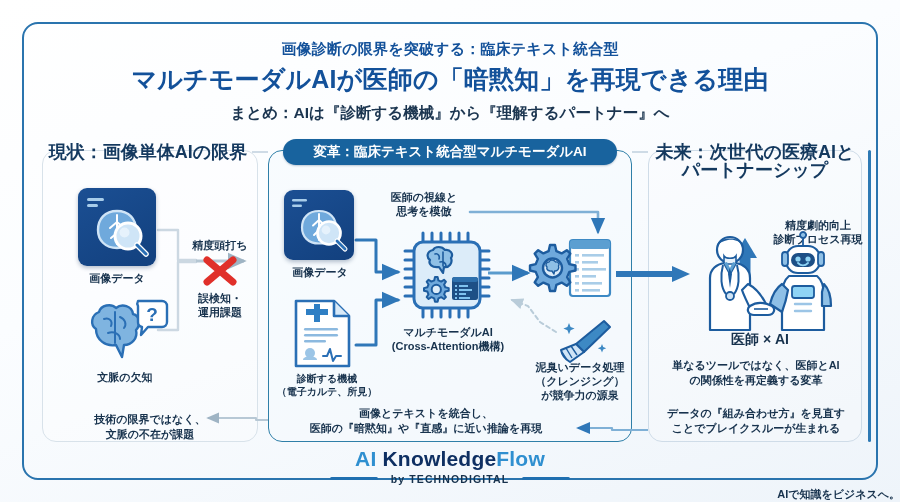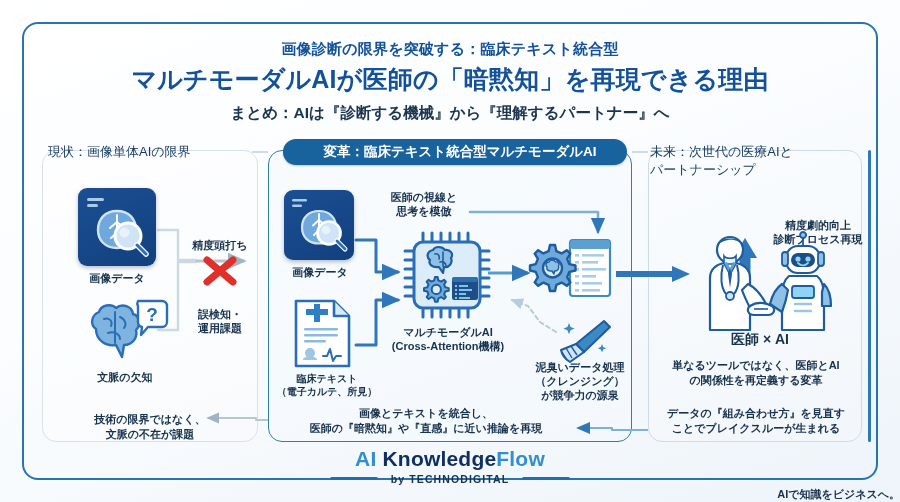--- a/index.html
+++ b/index.html
@@ -26,33 +26,32 @@
     color:#13519a;font-weight:bold;letter-spacing:.2px;white-space:nowrap;
   }
   .title-l1{font-size:15px;line-height:29px;}
   .title-l2{font-size:25px;line-height:33px;}
   .subtitle{
     margin-top:7px;font-size:15.5px;font-weight:bold;color:#1b3550;white-space:nowrap;
   }
 
   
   .sec-head{
-    position:absolute;font-weight:normal;color:#14395f;text-align:left;
-    font-size:13px;line-height:18px;white-space:nowrap;
+    position:absolute;font-weight:bold;color:#14395f;text-align:center;
+    font-size:18px;line-height:18px;white-space:nowrap;
   }
   #head-left{left:48px;top:143px;width:200px;}
   #head-right{left:650px;top:143px;width:210px;}
 
   .pill{
     position:absolute;left:283px;top:139px;width:334px;height:26px;
     background:#18639e;border-radius:13px;color:#ffffff;font-weight:bold;
     font-size:13.5px;display:flex;align-items:center;justify-content:center;
     white-space:nowrap;z-index:6;
     box-shadow:0 1px 2px rgba(10,50,90,.25);
-    padding-left:10px;
   }
 
   
   .panel{position:absolute;box-sizing:border-box;border-radius:14px;}
   #panel-left{
     left:42px;top:150px;width:216px;height:292px;
     border:1.5px solid #d8e2ea;background:rgba(255,255,255,.25);
   }
   #panel-center{
     left:268px;top:150px;width:364px;height:292px;
@@ -195,21 +194,21 @@
   <div class="lbl" style="left:65px;top:370px;width:120px;">文脈の欠知</div>
 
   <div class="lbl" style="left:172px;top:238px;width:96px;">精度頭打ち</div>
 
   <div style="position:absolute;left:198px;top:254px;width:44px;height:34px;">
     <svg width="44" height="34" viewBox="0 0 44 34">
       <path d="M9 6 L35 28 M35 6 L9 28" stroke="#e0302a" stroke-width="7" stroke-linecap="round"></path>
     </svg>
   </div>
 
-  <div class="lbl" style="left:172px;top:307px;width:96px;">誤検知・
+  <div class="lbl" style="left:172px;top:291px;width:96px;">誤検知・
 運用課題</div>
 
   <div class="caption" style="left:48px;top:412px;width:204px;">技術の限界ではなく、
 文脈の不在が課題</div>
 
   <div class="scanbox" style="left:284px;top:190px;width:70px;height:70px;">
     <svg width="70" height="70" viewBox="0 0 70 70">
       <rect x="8" y="9" width="15" height="2.6" rx="1.3" fill="#a8cdea"></rect>
       <rect x="8" y="14.5" width="10" height="2.6" rx="1.3" fill="#a8cdea"></rect>
       <path d="M35 21 C24 21 18 28 18 37.5 C18 46.5 24 53.5 35 53.5 C46 53.5 52 46.5 52 37.5
@@ -229,21 +228,21 @@
       <path d="M42 3 L42 18 L57 18" fill="#d9eaf8" stroke="#2a6fb5" stroke-width="2.6" stroke-linejoin="round"></path>
       <path d="M14 11 L22 11 L22 6 L28 6 L28 11 L36 11 L36 17 L28 17 L28 24 L22 24 L22 17 L14 17 Z" fill="#2f7fc4"></path>
       <rect x="12" y="30" width="34" height="2.6" rx="1.3" fill="#8cb9df"></rect>
       <rect x="12" y="36" width="34" height="2.6" rx="1.3" fill="#8cb9df"></rect>
       <rect x="12" y="42" width="22" height="2.6" rx="1.3" fill="#8cb9df"></rect>
       <circle cx="18" cy="55" r="5" fill="#9cc5e6"></circle>
       <path d="M11 62 C11 57 25 57 25 62 Z" fill="#9cc5e6"></path>
       <path d="M31 58 L35 58 L38 51 L41 63 L44 58 L49 58" stroke="#2a6fb5" stroke-width="2" fill="none" stroke-linecap="round" stroke-linejoin="round"></path>
     </svg>
   </div>
-  <div class="lbl sm" style="left:272px;top:372px;width:110px;">臨床テキスト
+  <div class="lbl sm" style="left:272px;top:372px;width:110px;">診断する機械
 （電子カルテ、所見）</div>
 
   <div class="lbl" style="left:378px;top:190px;width:92px;">医師の視線と
 思考を模倣</div>
 
   <div style="position:absolute;left:402px;top:230px;width:90px;height:90px;">
     <svg width="90" height="90" viewBox="0 0 90 90">
       <g stroke="#2a6fb5" stroke-width="3" stroke-linecap="round">
         <path d="M21 3 L21 13 M30 3 L30 13 M39 3 L39 13 M48 3 L48 13 M57 3 L57 13 M66 3 L66 13"></path>
         <path d="M21 77 L21 87 M30 77 L30 87 M39 77 L39 87 M48 77 L48 87 M57 77 L57 87 M66 77 L66 87"></path>

